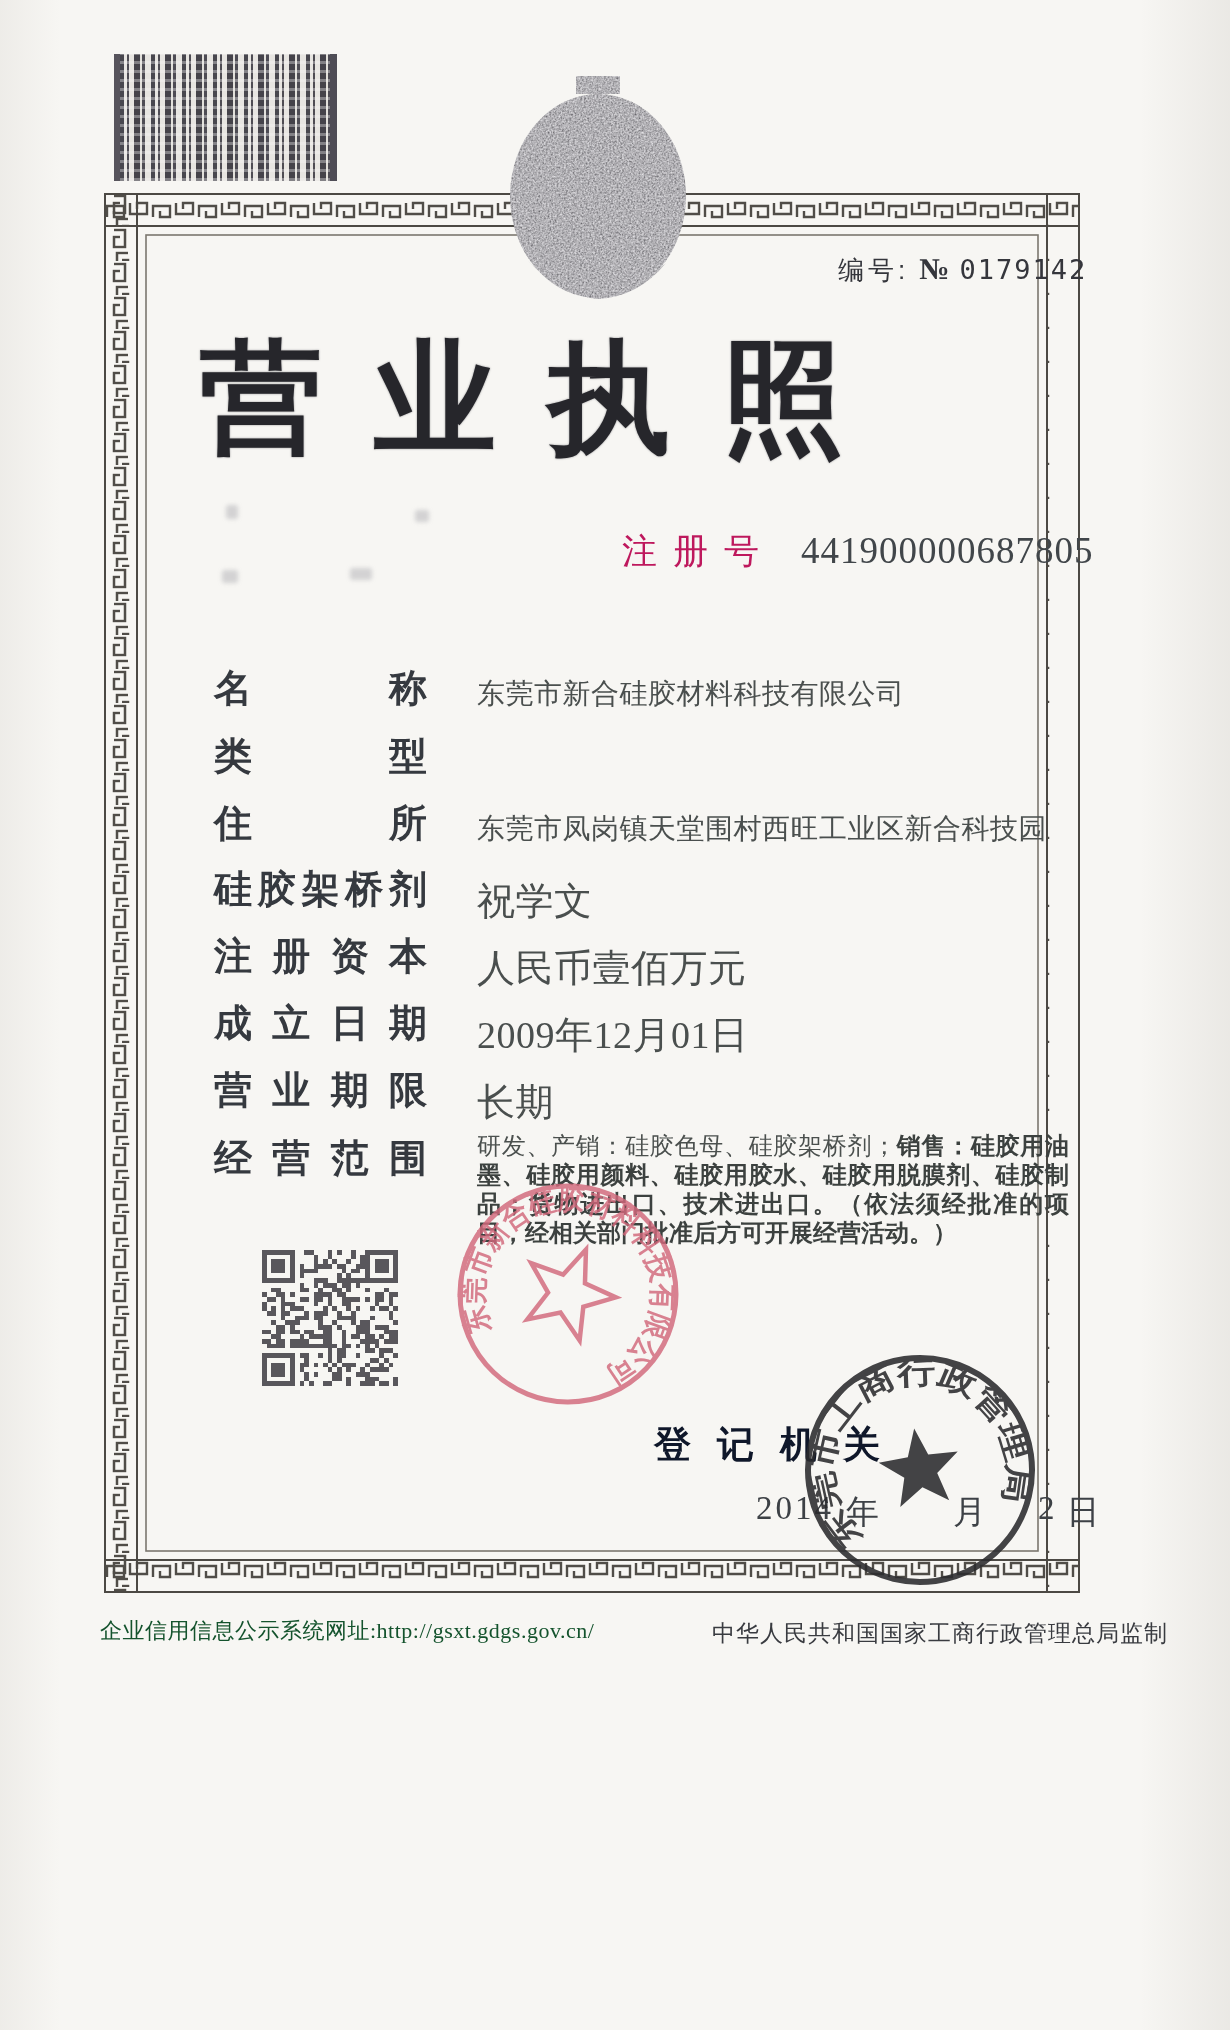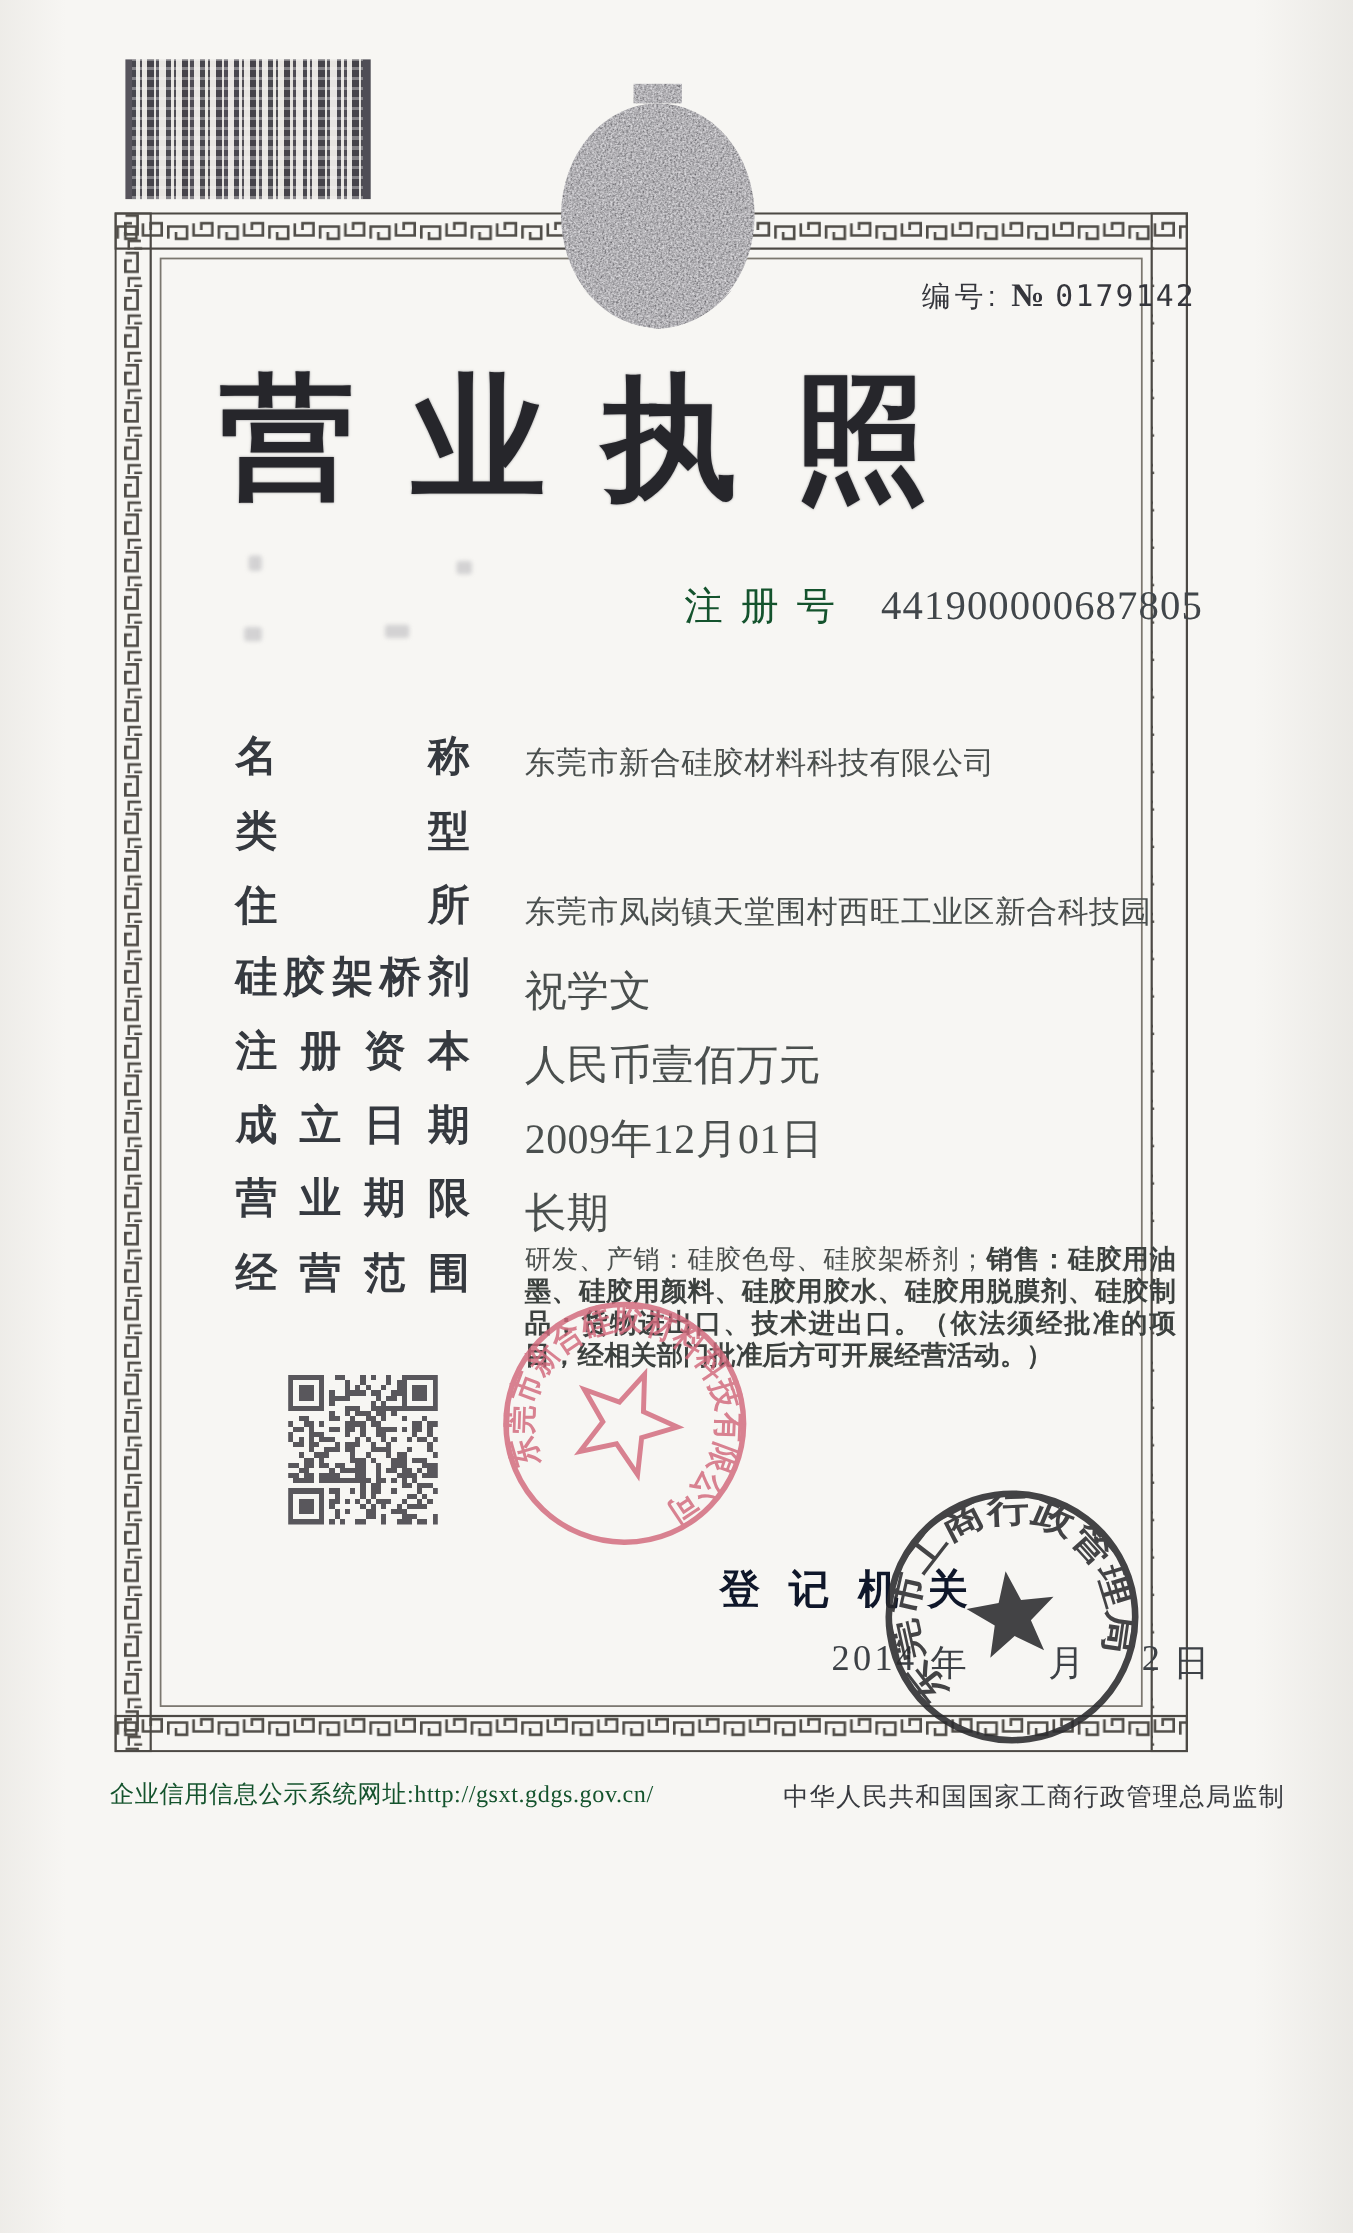--- a/index.html
+++ b/index.html
@@ -43,21 +43,21 @@
   
   .title{
     left:0;top:318px;width:1044px;text-align:center;
     font-family:"Liberation Sans",sans-serif;font-weight:900;
     font-size:122px;letter-spacing:52px;text-indent:52px;
     color:#26262b;text-shadow:0 0 2px rgba(40,40,48,.55);
   }
 
   
   .regline{left:622px;top:528px;display:flex;align-items:baseline;}
-  .regline .lbl{font-size:35px;letter-spacing:16px;color:#14532d;}
+  .regline .lbl{font-size:35px;letter-spacing:16px;color:#be185d;}
   .regline .num{font-size:37px;margin-left:26px;letter-spacing:1px;color:#41464a;}
 
   
   .row{position:absolute;left:214px;display:flex;align-items:flex-start;margin-top:48px;}
   .row .lab{
     width:213px;flex:0 0 213px;font-size:38px;font-weight:600;color:#35393f;
     text-align:justify;text-align-last:justify;line-height:1.1;
   }
   .row .val{margin-left:50px;font-size:28px;color:#4a4f4e;margin-top:7px;letter-spacing:.5px;}
   .row .val.big{font-size:38px;font-family:Liberation Serif, serif;}

